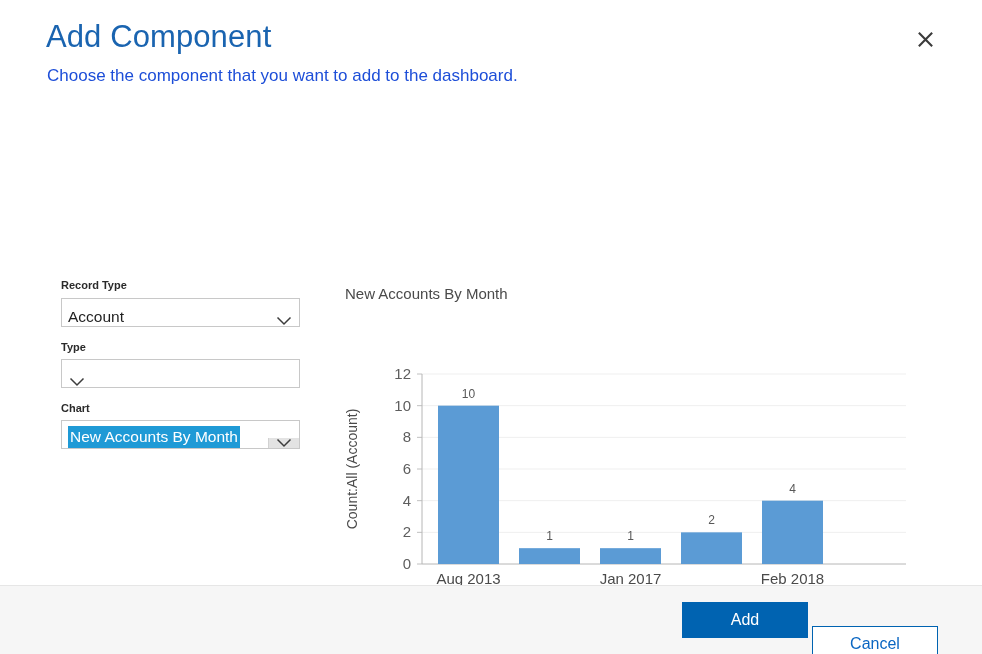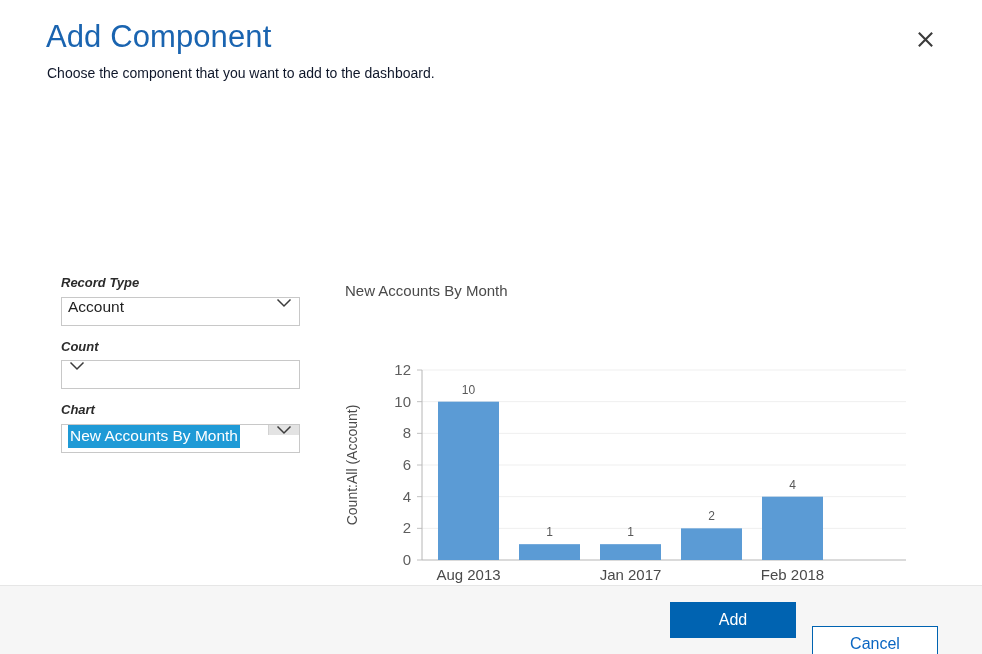--- a/index.html
+++ b/index.html
@@ -34,23 +34,23 @@
   }
   .dialog-title {
     font-size: 31px;
     font-weight: 400;
     color: #1a64b0;
     line-height: 1.2;
     margin: 0;
     letter-spacing: 0.1px;
   }
   .dialog-subtitle {
-    font-size: 14px;
+    font-size: 17px;
     font-weight: 400;
-    color: #0f172a;
+    color: #1d4ed8;
     margin: 10px 0 0 1px;
     line-height: 1.25;
   }
   .close-button {
     position: absolute;
     top: 26px;
     right: 44px;
     width: 26px;
     height: 26px;
     display: flex;
@@ -72,36 +72,35 @@
   
   .form-column {
     position: absolute;
     left: 61px;
     top: 192px;
     width: 245px;
   }
   .field { margin-bottom: 13px; }
   .field:last-child { margin-bottom: 6px; }
   .field-label {
-    font-size: 13px;
+    font-size: 11px;
     font-weight: bold;
     color: #2b2b2b;
     margin-bottom: 5px;
     line-height: 1.3;
-    font-style: italic;
   }
   .select-box {
     position: relative;
     width: 239px;
     height: 29px;
     border: 1px solid #c8c8c8;
     background: #ffffff;
     box-sizing: border-box;
     display: flex;
-    align-items: flex-start;
+    align-items: flex-end;
     cursor: pointer;
   }
   .select-value {
     flex: 1 1 auto;
     display: flex;
     align-items: center;
     padding: 0 6px;
     font-size: 15.5px;
     color: #1f1f1f;
     white-space: nowrap;
@@ -195,21 +194,21 @@
     font-size: 16px;
     font-family: "Liberation Sans", sans-serif;
     cursor: pointer;
     box-sizing: border-box;
     padding: 0 14px;
   }
   .btn-primary {
     background: #0063b1;
     border: 1px solid #0063b1;
     color: #ffffff;
-    margin-right: 16px;
+    margin-right: 4px;
   }
   .btn-secondary {
     background: #ffffff;
     border: 1px solid #0063b1;
     color: #0a66c2;
     margin-top: 48px;
   }
 </style>
 </head>
 <body>
@@ -240,21 +239,21 @@
           </div>
           <div class="select-arrow">
             <svg width="16" height="10" viewBox="0 0 16 10" aria-hidden="true">
               <path d="M1.5 1.5 L8 8 L14.5 1.5" fill="none" stroke="#3c3c3c" stroke-width="1.5"></path>
             </svg>
           </div>
         </div>
       </div>
 
       <div class="field">
-        <div class="field-label">Count</div>
+        <div class="field-label">Type</div>
         <div class="select-box">
           <div class="select-arrow">
             <svg width="16" height="10" viewBox="0 0 16 10" aria-hidden="true">
               <path d="M1.5 1.5 L8 8 L14.5 1.5" fill="none" stroke="#3c3c3c" stroke-width="1.5"></path>
             </svg>
           </div>
         </div>
       </div>
 
       <div class="field">

